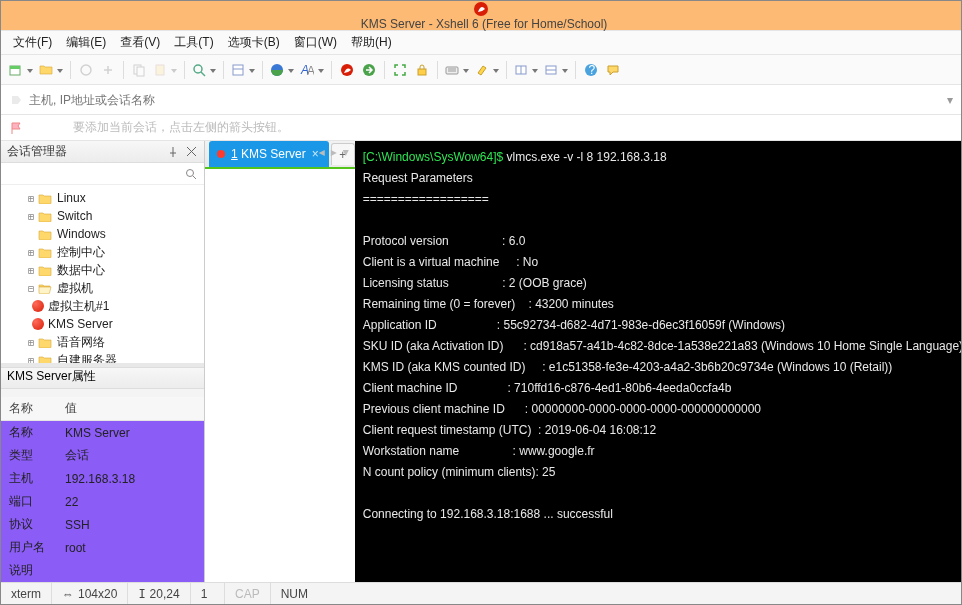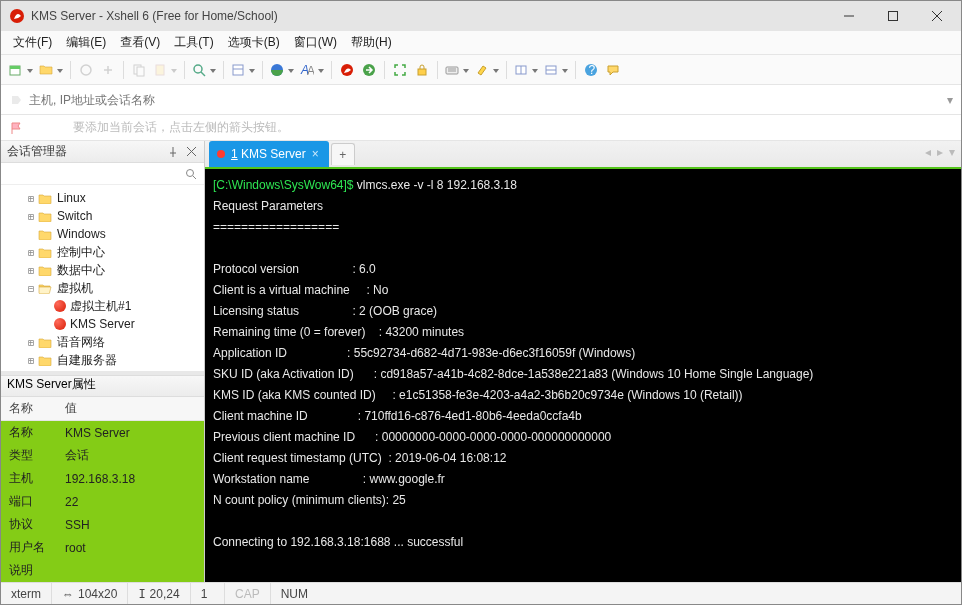--- a/index.html
+++ b/index.html
@@ -1,17 +1,17 @@
 <!DOCTYPE html>
 <html><head>
 <meta charset="utf-8">
 <style>
 * { margin: 0; padding: 0; box-sizing: border-box; font-family: "Microsoft YaHei", "Segoe UI", Tahoma, sans-serif; font-size: 12px; }
 body { width: 962px; height: 605px; background: #fff; display: flex; flex-direction: column; border: 1px solid #888; overflow: hidden; }
-.titlebar { height: 30px; background: #e5e5e5; display: flex; align-items: center; padding: 0 2px 0 8px; border-bottom: 1px solid #e5e5e5; }
+.titlebar { height: 30px; background: #fdba74; display: flex; align-items: center; padding: 0 2px 0 8px; border-bottom: 1px solid #e5e5e5; flex-direction: column; }
 .titlebar .appicon { width: 16px; height: 16px; margin-right: 6px; }
 .titlebar .title { flex: 1; color: #444; font-size: 12px; }
 .winbtn { width: 44px; height: 28px; display: flex; align-items: center; justify-content: center; color: #333; }
 .menubar { height: 24px; display: flex; align-items: center; padding: 0 6px; background: #fafafa; border-bottom: 1px solid #e5e5e5; gap: 2px; }
 .menu-item { padding: 0 6px; color: #222; }
 .toolbar { height: 30px; display: flex; align-items: center; padding: 0 6px; background: #fafafa; border-bottom: 1px solid #e5e5e5; gap: 2px; }
 .tbtn { width: 20px; height: 20px; display: flex; align-items: center; justify-content: center; border-radius: 2px; }
 .tbtn.drop { width: 28px; justify-content: flex-start; padding-left: 2px; position: relative; }
 .tbtn.drop::after { content: ""; border-left: 3px solid transparent; border-right: 3px solid transparent; border-top: 4px solid #777; position: absolute; right: 2px; top: 9px; }
 .tsep { width: 1px; height: 18px; background: #ddd; margin: 0 3px; }
@@ -24,30 +24,30 @@
 .panel-head .sp { flex: 1; }
 .mini-icon { width: 14px; height: 14px; display: inline-flex; align-items: center; justify-content: center; margin-left: 4px; color: #555; }
 .searchrow { height: 22px; display: flex; align-items: center; justify-content: flex-end; padding: 0 6px; background: #fff; border-bottom: 1px solid #eee; }
 .tree { flex: 1; overflow: auto; background: #fff; padding: 4px 0; }
 .tree-row { display: flex; align-items: center; height: 18px; padding-left: 6px; color: #222; white-space: nowrap; }
 .exp { width: 12px; text-align: center; color: #888; font-family: monospace; font-size: 10px; }
 .foldicon { width: 16px; height: 14px; display: inline-flex; align-items: center; justify-content: center; margin-right: 4px; }
 .folder-svg { width: 14px; height: 11px; }
 .folder-closed path { fill: #ffd86b; stroke: #d6a93a; stroke-width: 0.6; }
 .folder-open path { fill: #fff3c8; stroke: #d6a93a; stroke-width: 0.6; }
-.folder-open .tab, .folder-closed .tab { fill: #ffd86b; } .ind1 { padding-left: 24px; } .ind2 { padding-left: 41px; }
+.folder-open .tab, .folder-closed .tab { fill: #ffd86b; } .ind1 { padding-left: 24px; } .ind2 { padding-left: 19px; }
 .redball { width: 12px; height: 12px; border-radius: 50%; background: radial-gradient(circle at 30% 30%, #ff6a5a, #d81e06); display: inline-block; margin-right: 4px; }
 .splitter { height: 4px; background: #e8e8e8; cursor: row-resize; }
 .props-head { height: 22px; display: flex; padding: 0 6px; background: linear-gradient(#f7f7f7,#ececec); border-top: 1px solid #ddd; border-bottom: 1px solid #ddd; }
-.props { background: #84cc16; }
+.props { background: #8b5cf6; margin-top: 8px; }
 .props table { width: 100%; border-collapse: collapse; }
 .props th { text-align: left; font-weight: normal; padding: 3px 8px; background: #f7f7f7; border-bottom: 1px solid #e5e5e5; color: #444; }
 .props td { padding: 3px 8px; color: #222; }
 .props td:first-child { width: 56px; }
-.mainpane { flex: 1; display: flex; flex-direction: column; min-width: 0; }
+.mainpane { flex: 1; display: flex; flex-direction: row; min-width: 0; }
 .tabbar { height: 28px; display: flex; align-items: flex-end; background: linear-gradient(#f2f2f2,#e9e9e9); border-bottom: 2px solid #53c41a; padding-left: 4px; position: relative; }
 .tab { height: 26px; display: flex; align-items: center; padding: 0 10px 0 8px; background: #1a97e6; color: #fff; border-top-left-radius: 3px; border-top-right-radius: 3px; margin-right: 2px; gap: 6px; }
 .tab .dot { width: 8px; height: 8px; background: #ff3b30; border-radius: 50%; }
 .tab .num { text-decoration: underline; }
 .tab .close { color: #cce9fb; }
 .newtab { width: 24px; height: 22px; display: flex; align-items: center; justify-content: center; border: 1px solid #ccc; border-bottom: none; background: #f7f7f7; border-top-left-radius: 3px; border-top-right-radius: 3px; color: #666; margin-bottom: 2px; }
 .tab-nav { position: absolute; right: 6px; top: 4px; display: flex; gap: 6px; color: #bbb; }
 .terminal { flex: 1; background: #000; color: #eee; font-family: "Consolas","Courier New",monospace; font-size: 13px; line-height: 20px; padding: 6px 8px; overflow: auto; white-space: pre; }
 .term-green { color: #2ee552; }
 .term-white { color: #e8e8e8; }

